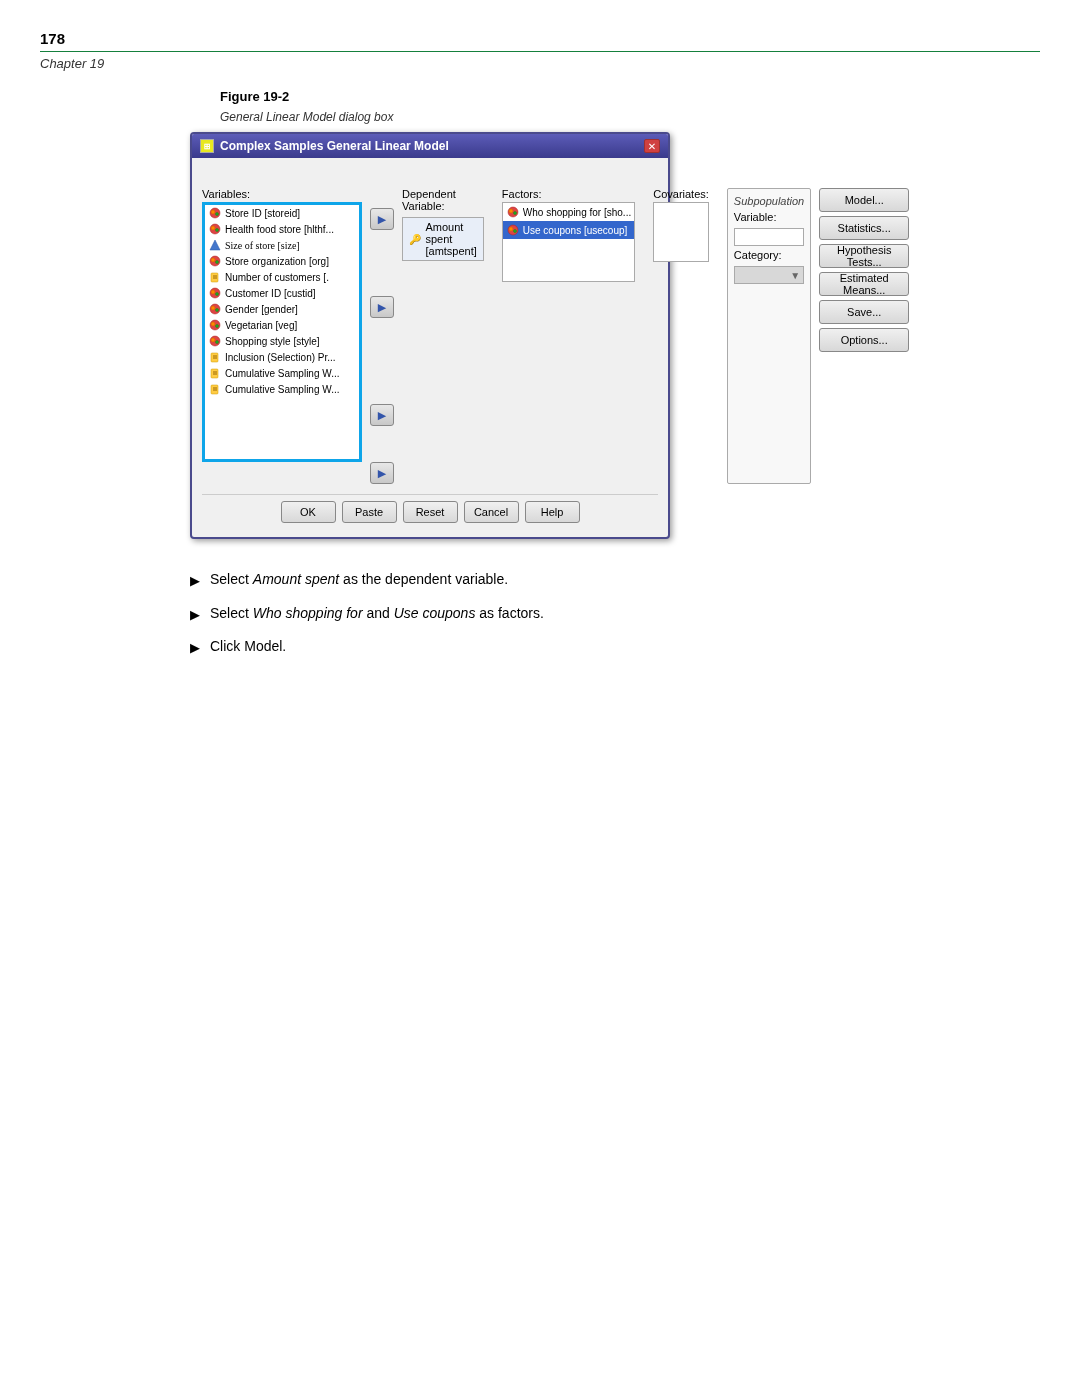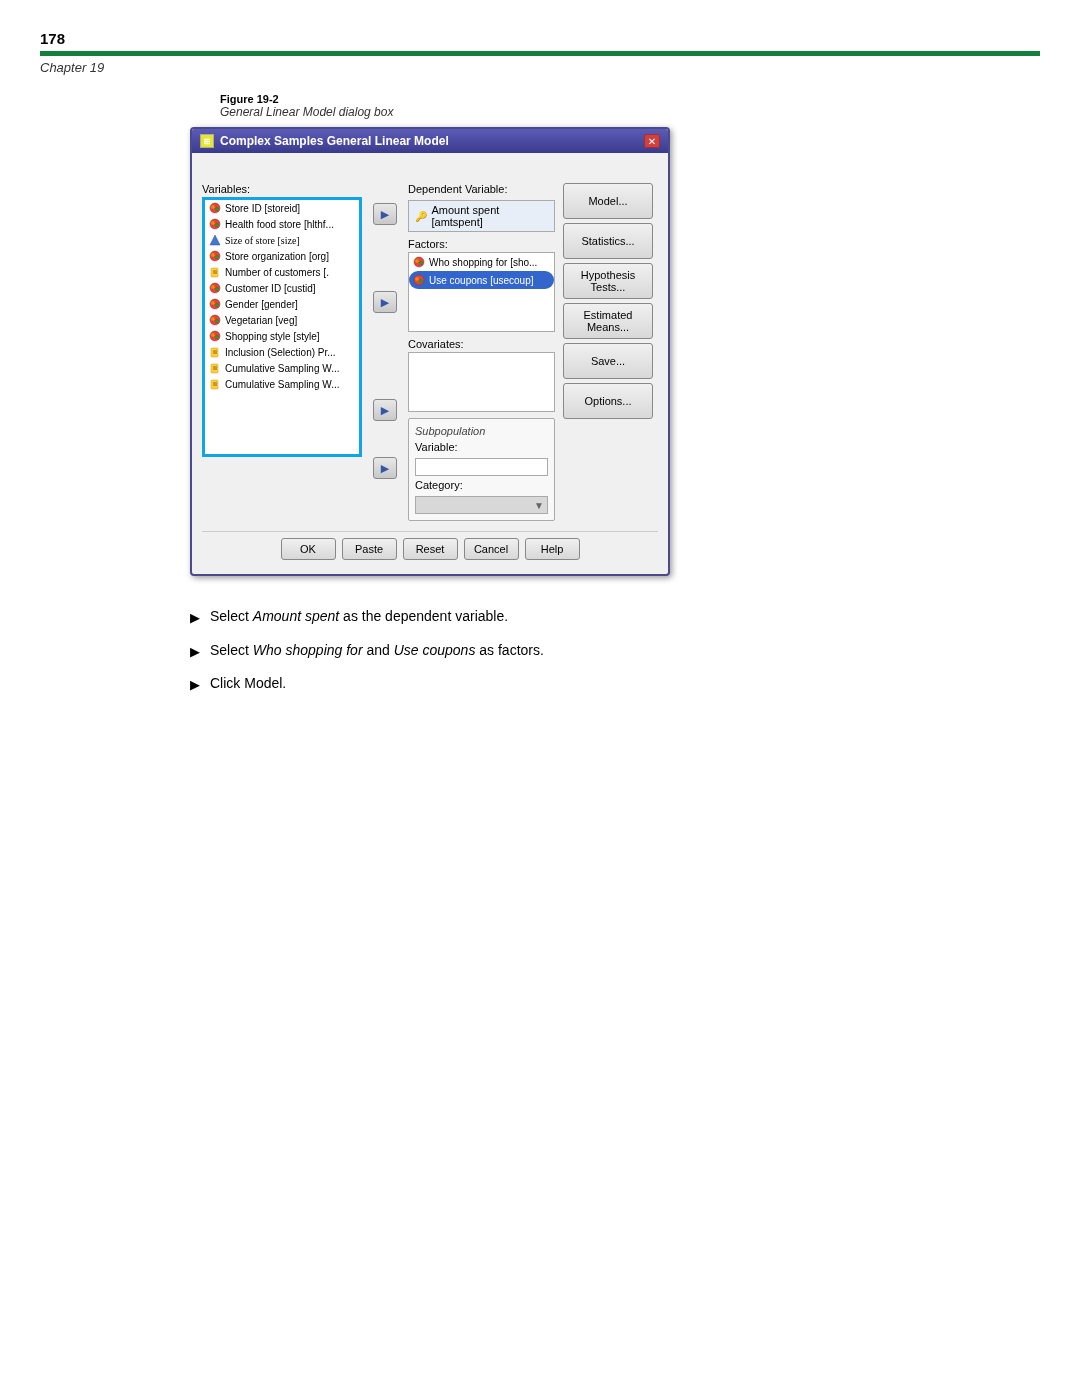--- a/index.html
+++ b/index.html
@@ -15,28 +15,28 @@
       font-size: 15px;
       font-weight: bold;
       margin-bottom: 4px;
     }
 
     .chapter-title {
       font-size: 13px;
       font-style: italic;
       color: #333;
       margin-bottom: 18px;
-      border-top: 5px solid #15803d;
+      border-top: 1px solid #15803d;
       padding-top: 4px;
     }
 
     .figure-label {
-      font-size: 11px;
+      font-size: 13px;
       font-weight: bold;
-      margin-bottom: 0;
+      margin-bottom: 6px;
       margin-left: 180px;
     }
 
     .figure-caption {
       font-size: 12px;
       font-style: italic;
       color: #333;
       margin-bottom: 8px;
       margin-left: 180px;
     }
@@ -158,22 +158,22 @@
       justify-content: center;
       font-size: 11px;
       cursor: pointer;
       color: #3355aa;
     }
 
     
     .right-panels {
       flex: 1;
       display: flex;
-      flex-direction: column;
-      gap: 6px;
+      flex-direction: row;
+      gap: 18px;
     }
 
     .dep-var-section {
       display: flex;
       flex-direction: column;
       gap: 3px;
     }
 
     .dep-var-box {
       border: 1px solid #aaa;
@@ -198,21 +198,20 @@
       display: flex;
       align-items: center;
       gap: 3px;
       padding: 2px 3px;
       cursor: pointer;
     }
 
     .factor-item.selected {
       background: #3366cc;
       color: white;
-      border-radius: 9px;
     }
 
     .covariates-box {
       border: 1px solid #aaa;
       background: white;
       height: 60px;
     }
 
     .subpop-group {
       border: 1px solid #aaa;
@@ -259,21 +258,21 @@
     .side-buttons {
       display: flex;
       flex-direction: column;
       gap: 4px;
       width: 95px;
       flex-shrink: 0;
     }
 
     .side-btn {
       width: 90px;
-      height: 36px;
+      height: 24px;
       background: linear-gradient(to bottom, #f0f0f0, #d8d8d8);
       border: 1px solid #888;
       border-radius: 3px;
       font-size: 11px;
       cursor: pointer;
       text-align: center;
       display: flex;
       align-items: center;
       justify-content: center;
       color: #000;

